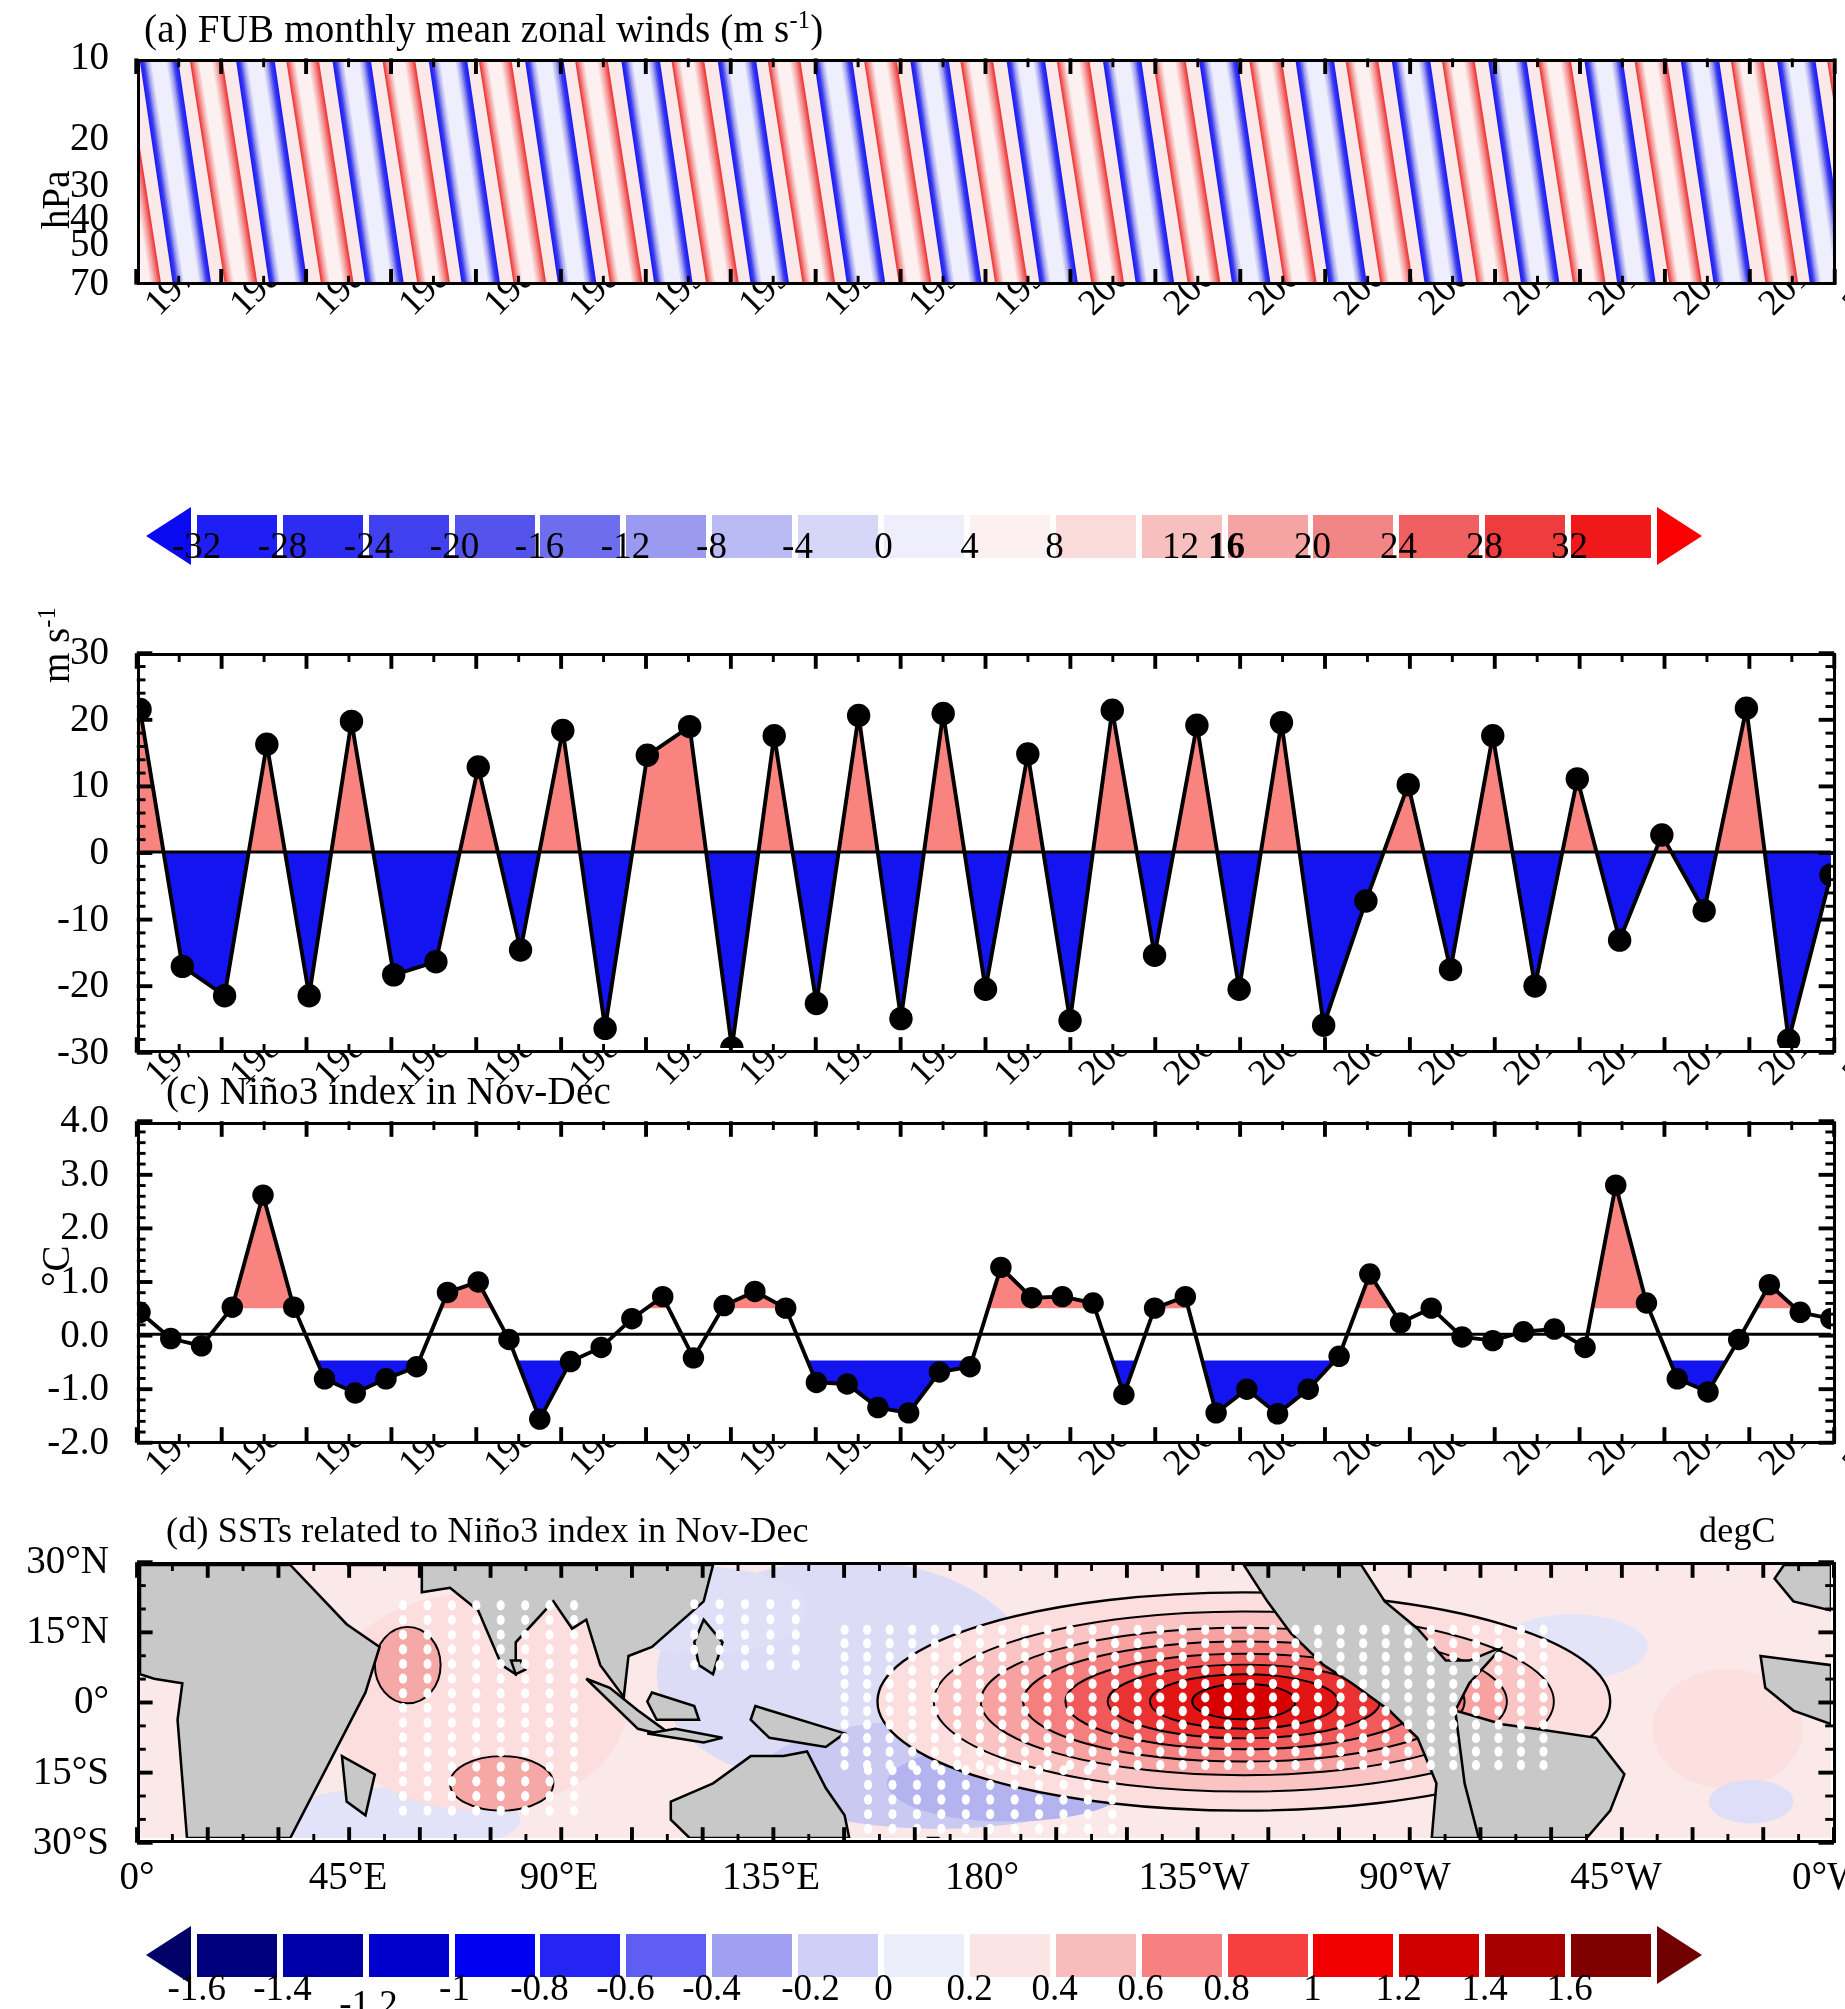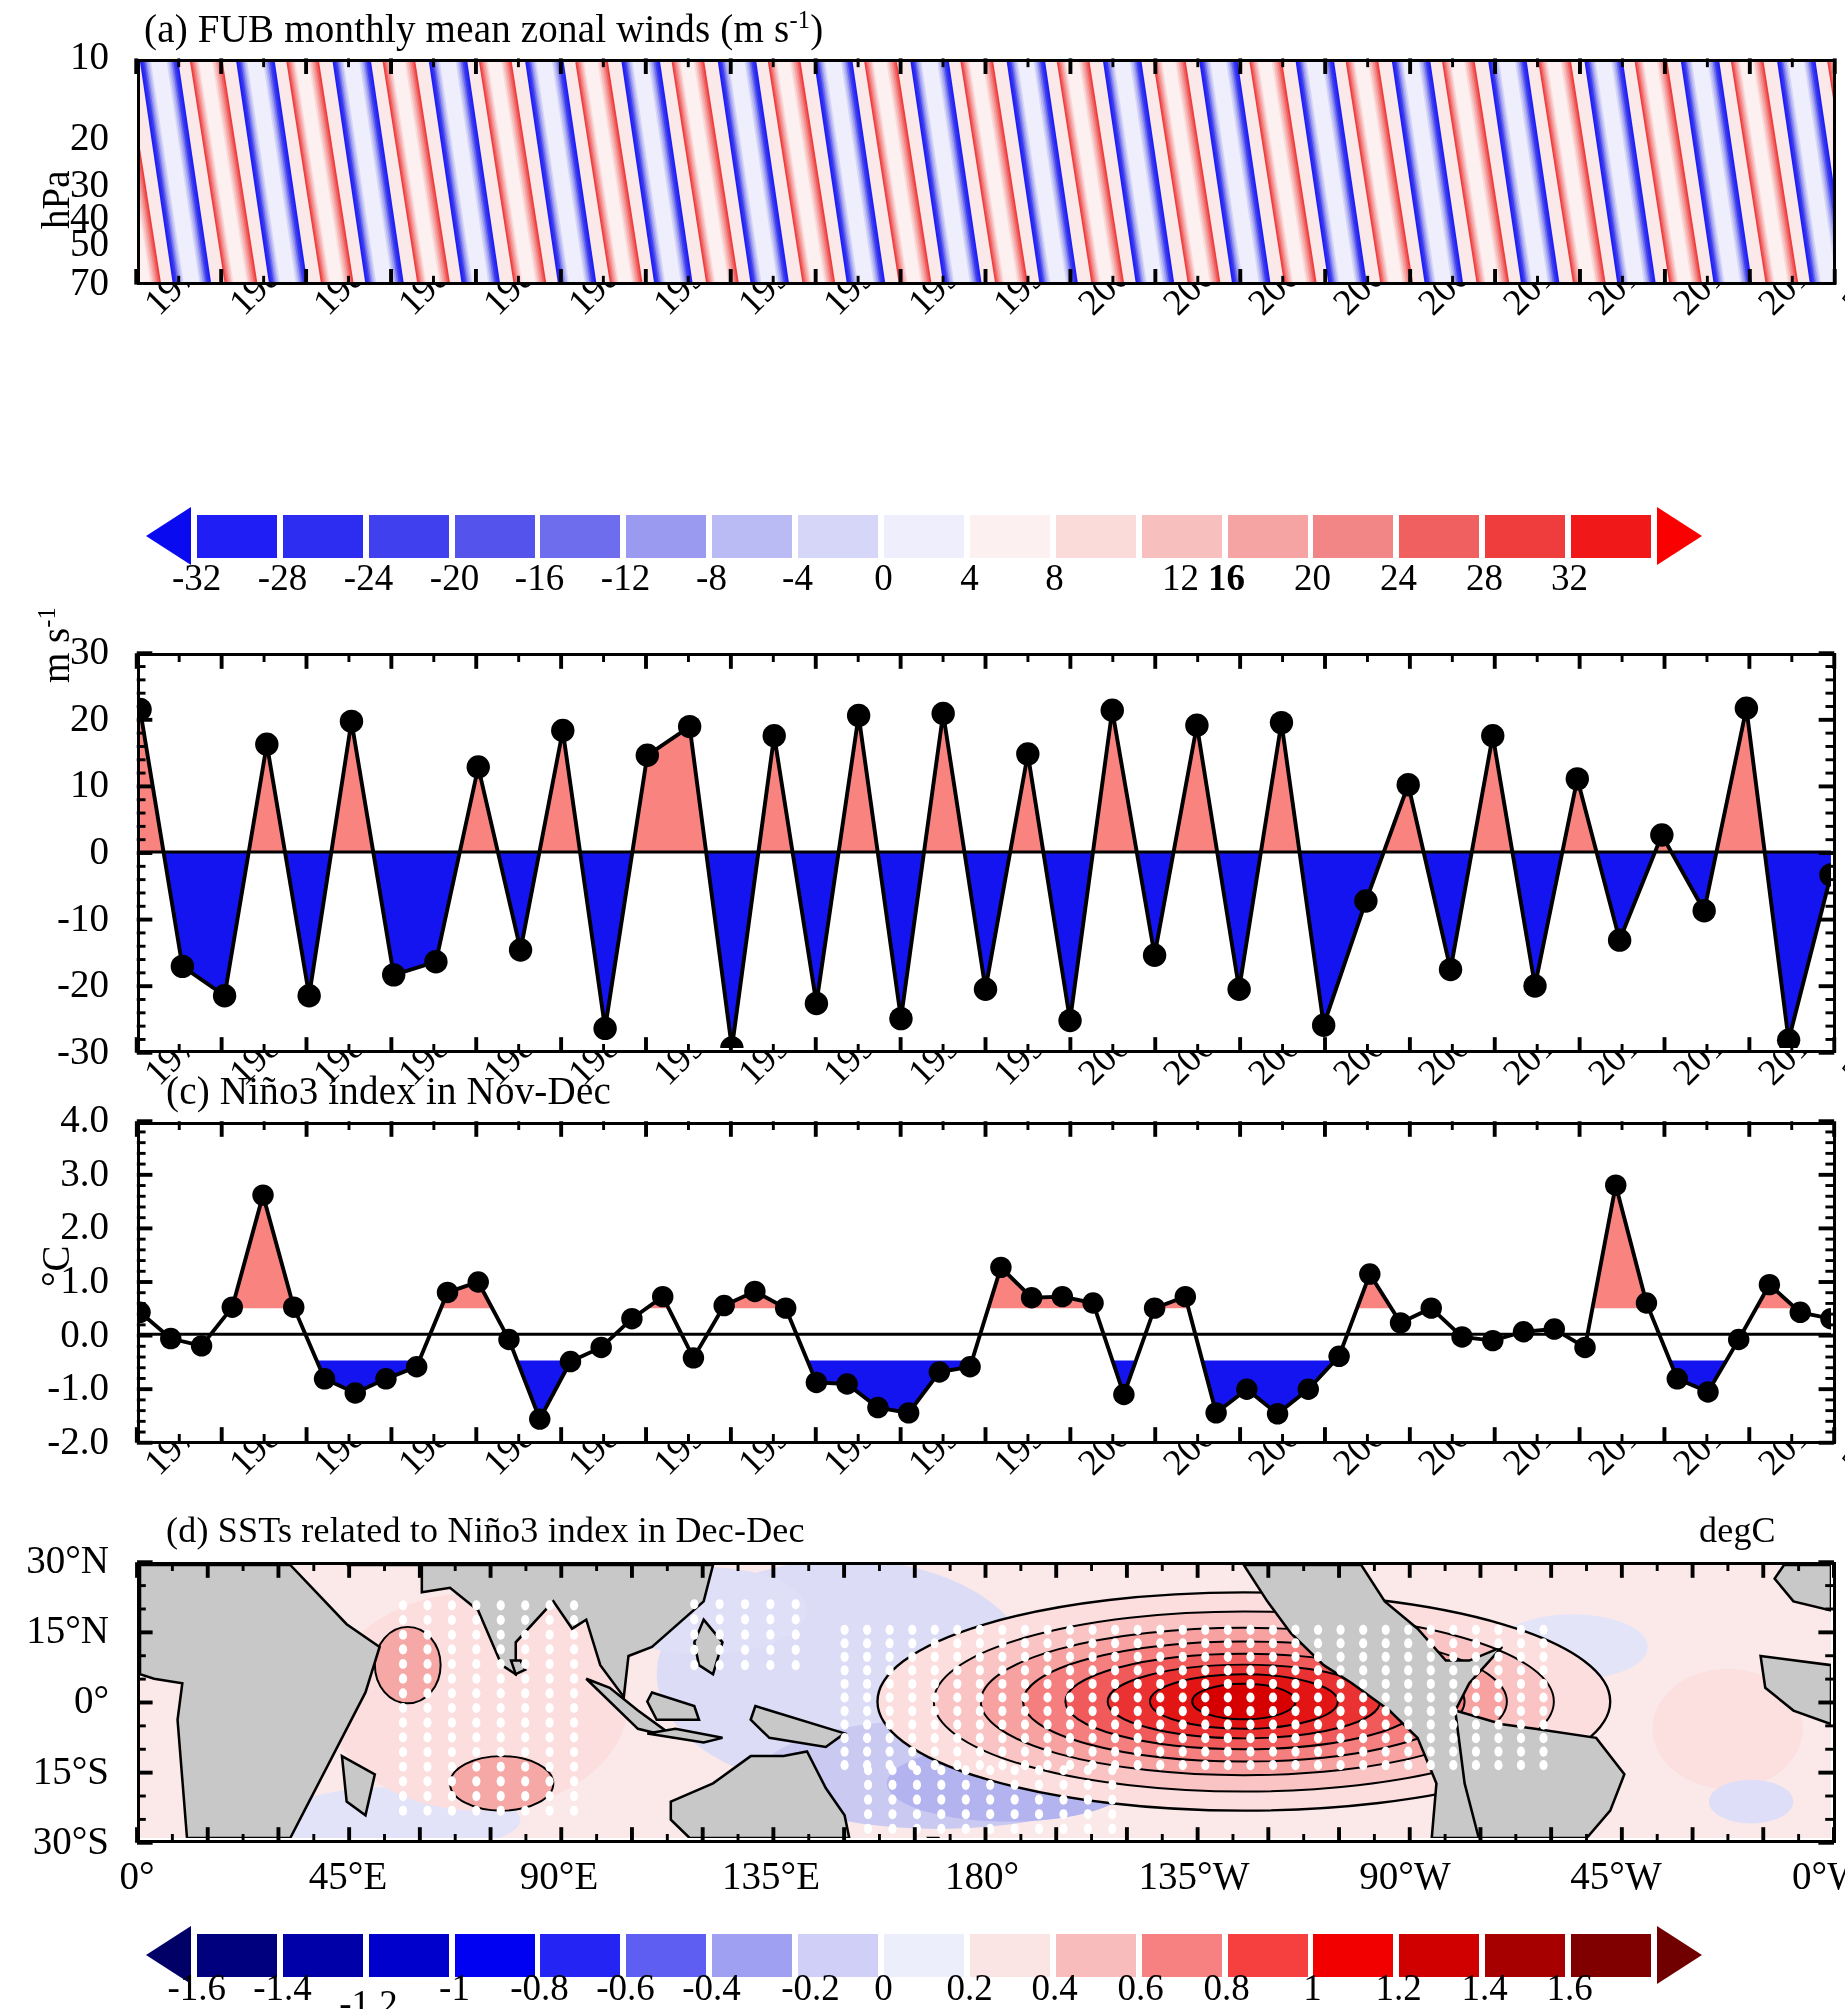--- a/index.html
+++ b/index.html
@@ -400,21 +400,21 @@
         <div class="cell" style="width:80px;background:#fbdada;"></div>
         <div class="cell" style="width:80px;background:#f8bfbf;"></div>
         <div class="cell" style="width:80px;background:#f5a3a3;"></div>
         <div class="cell" style="width:80px;background:#f28585;"></div>
         <div class="cell" style="width:80px;background:#f06060;"></div>
         <div class="cell" style="width:80px;background:#ef3c3c;"></div>
         <div class="cell" style="width:80px;background:#f01818;"></div>
         <div class="arrR" style="border-left:45px solid #fb0000;"></div>
       </div>
     </div>
-  <div class="cblabels" style="left:146px;top:556px;width:1699px;height:47px;">
+  <div class="cblabels" style="left:146px;top:524px;width:1699px;height:47px;">
       <div id="a-cb-labels">
         <span style="left:-7.8px;top:0;width:117px;">-32</span>
         <span style="left:78px;top:0;width:117px;">-28</span>
         <span style="left:164px;top:0;width:117px;">-24</span>
         <span style="left:250px;top:0;width:117px;">-20</span>
         <span style="left:335px;top:0;width:117px;">-16</span>
         <span style="left:421px;top:0;width:117px;">-12</span>
         <span style="left:507px;top:0;width:117px;">-8</span>
         <span style="left:593px;top:0;width:117px;">-4</span>
         <span style="left:679px;top:0;width:117px;">0</span>
@@ -659,21 +659,21 @@
         <circle cx="1544.8" cy="182.5" r="11" fill="#000"></circle>
         <circle cx="1576.4" cy="260.3" r="11" fill="#000"></circle>
         <circle cx="1607.9" cy="273.7" r="11" fill="#000"></circle>
         <circle cx="1639.4" cy="220.0" r="11" fill="#000"></circle>
         <circle cx="1670.9" cy="163.7" r="11" fill="#000"></circle>
         <circle cx="1702.5" cy="192.1" r="11" fill="#000"></circle>
         <circle cx="1734.0" cy="198.6" r="11" fill="#000"></circle>
       </svg>
   </div>
 
-  <div class="ttl" style="left:166px;top:1509px;font-size:36px;">(d) SSTs related to Niño3 index in Dec-Dec</div>
+  <div class="ttl" style="left:166px;top:1509px;font-size:36px;">(d) SSTs related to Niño3 index in Nov-Dec</div>
   <div class="ttl" style="left:1699px;top:1509px;font-size:36px;">degC</div>
 
   <div id="d-yticks">
       <div class="tick-y" style="left:-86px;top:1537px;width:195px;">30°N</div>
       <div class="tick-y" style="left:-86px;top:1607px;width:195px;">15°N</div>
       <div class="tick-y" style="left:-86px;top:1677px;width:195px;">0°</div>
       <div class="tick-y" style="left:-86px;top:1748px;width:195px;">15°S</div>
       <div class="tick-y" style="left:-86px;top:1818px;width:195px;">30°S</div>
     </div>
   <div id="d-xticks">

